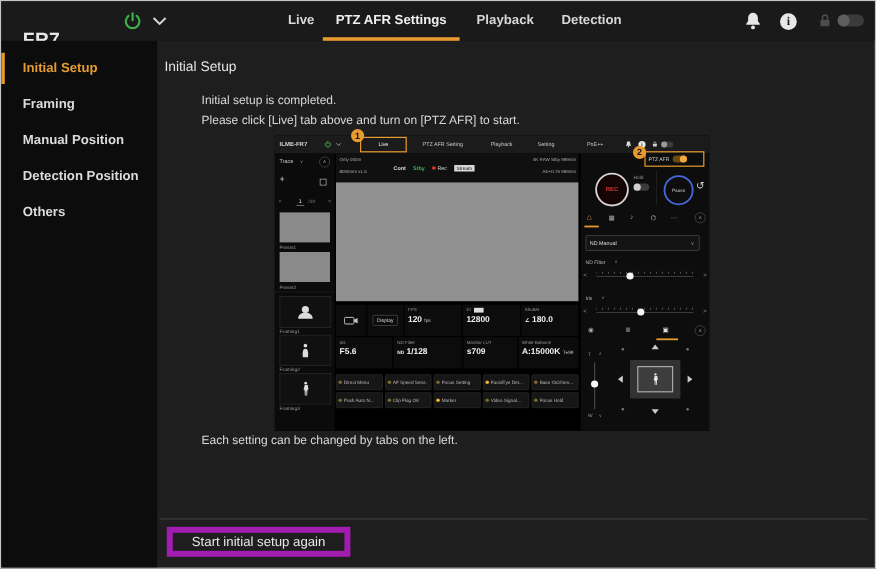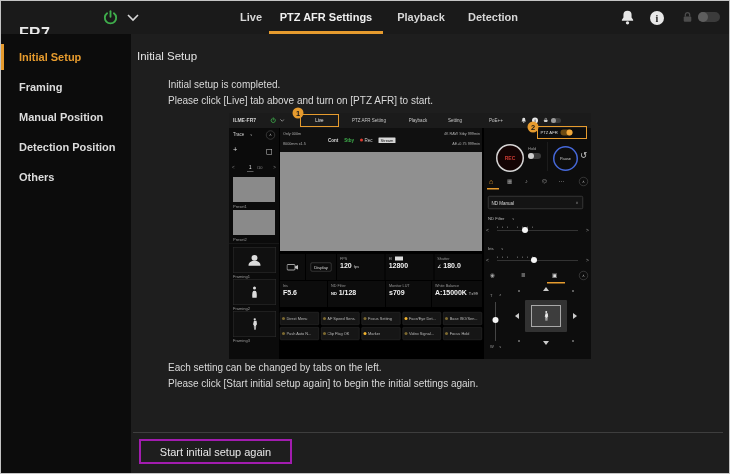--- a/index.html
+++ b/index.html
@@ -21,21 +21,21 @@
   
   .sidebar{position:absolute;left:0;top:33px;width:130px;height:439px;background:#0c0c0c;padding-top:8px;box-sizing:border-box;}
   .sitem{position:relative;height:30px;line-height:30px;padding-left:18px;font-size:11px;font-weight:600;color:#dcdcdc;cursor:pointer;}
   .sitem.active{color:#e69b2e;}
   .sitem.active::before{content:"";position:absolute;left:0;top:2px;bottom:2px;width:3px;background:#e69b2e;}
 
   
   .h1{position:absolute;left:136px;top:49px;font-size:11.5px;color:#e3e3e3;}
   .para{position:absolute;font-size:10px;color:#d9d9d9;line-height:16px;}
   .divline{position:absolute;left:132px;top:431px;width:590px;height:1px;background:#3e3e3e;}
-  .restart{position:absolute;left:138px;top:438px;width:153px;height:25px;background:transparent;border:2px solid #a21caf;
+  .restart{position:absolute;left:138px;top:438px;width:153px;height:25px;background:transparent;border:5px solid #a21caf;
            color:#e8e8e8;font-size:11px;font-family:inherit;cursor:pointer;}
 
   
   .mini{position:absolute;left:228px;top:112px;width:362px;height:246px;}
   .mini-inner{position:absolute;left:0;top:0;width:724px;height:492px;transform:scale(.5);transform-origin:0 0;background:#000;}
   .mt{position:absolute;white-space:nowrap;}
   .mtabtxt{top:0;line-height:30px;font-size:9px;color:#c9c9c9;transform:translateX(-50%);}
   .callout{position:absolute;width:22px;height:22px;border-radius:50%;background:#e69b2e;color:#181818;font-size:15px;font-weight:bold;
            display:flex;align-items:center;justify-content:center;z-index:6;}
   .orect{position:absolute;border:2px solid #e69b2e;box-sizing:border-box;z-index:5;}
@@ -390,19 +390,18 @@
             </div>
           </div>
         </div>
       </div>
 
     </div>
   </div>
 
   <div class="para" style="left:167px;top:359px;">
     <div>Each setting can be changed by tabs on the left.</div>
-    <div>Please click [Start initial setup again] to begin the initial settings again.</div>
   </div>
 
   <div class="divline"></div>
   <button class="restart">Start initial setup again</button>
 
 </div>
 
 </body></html>

